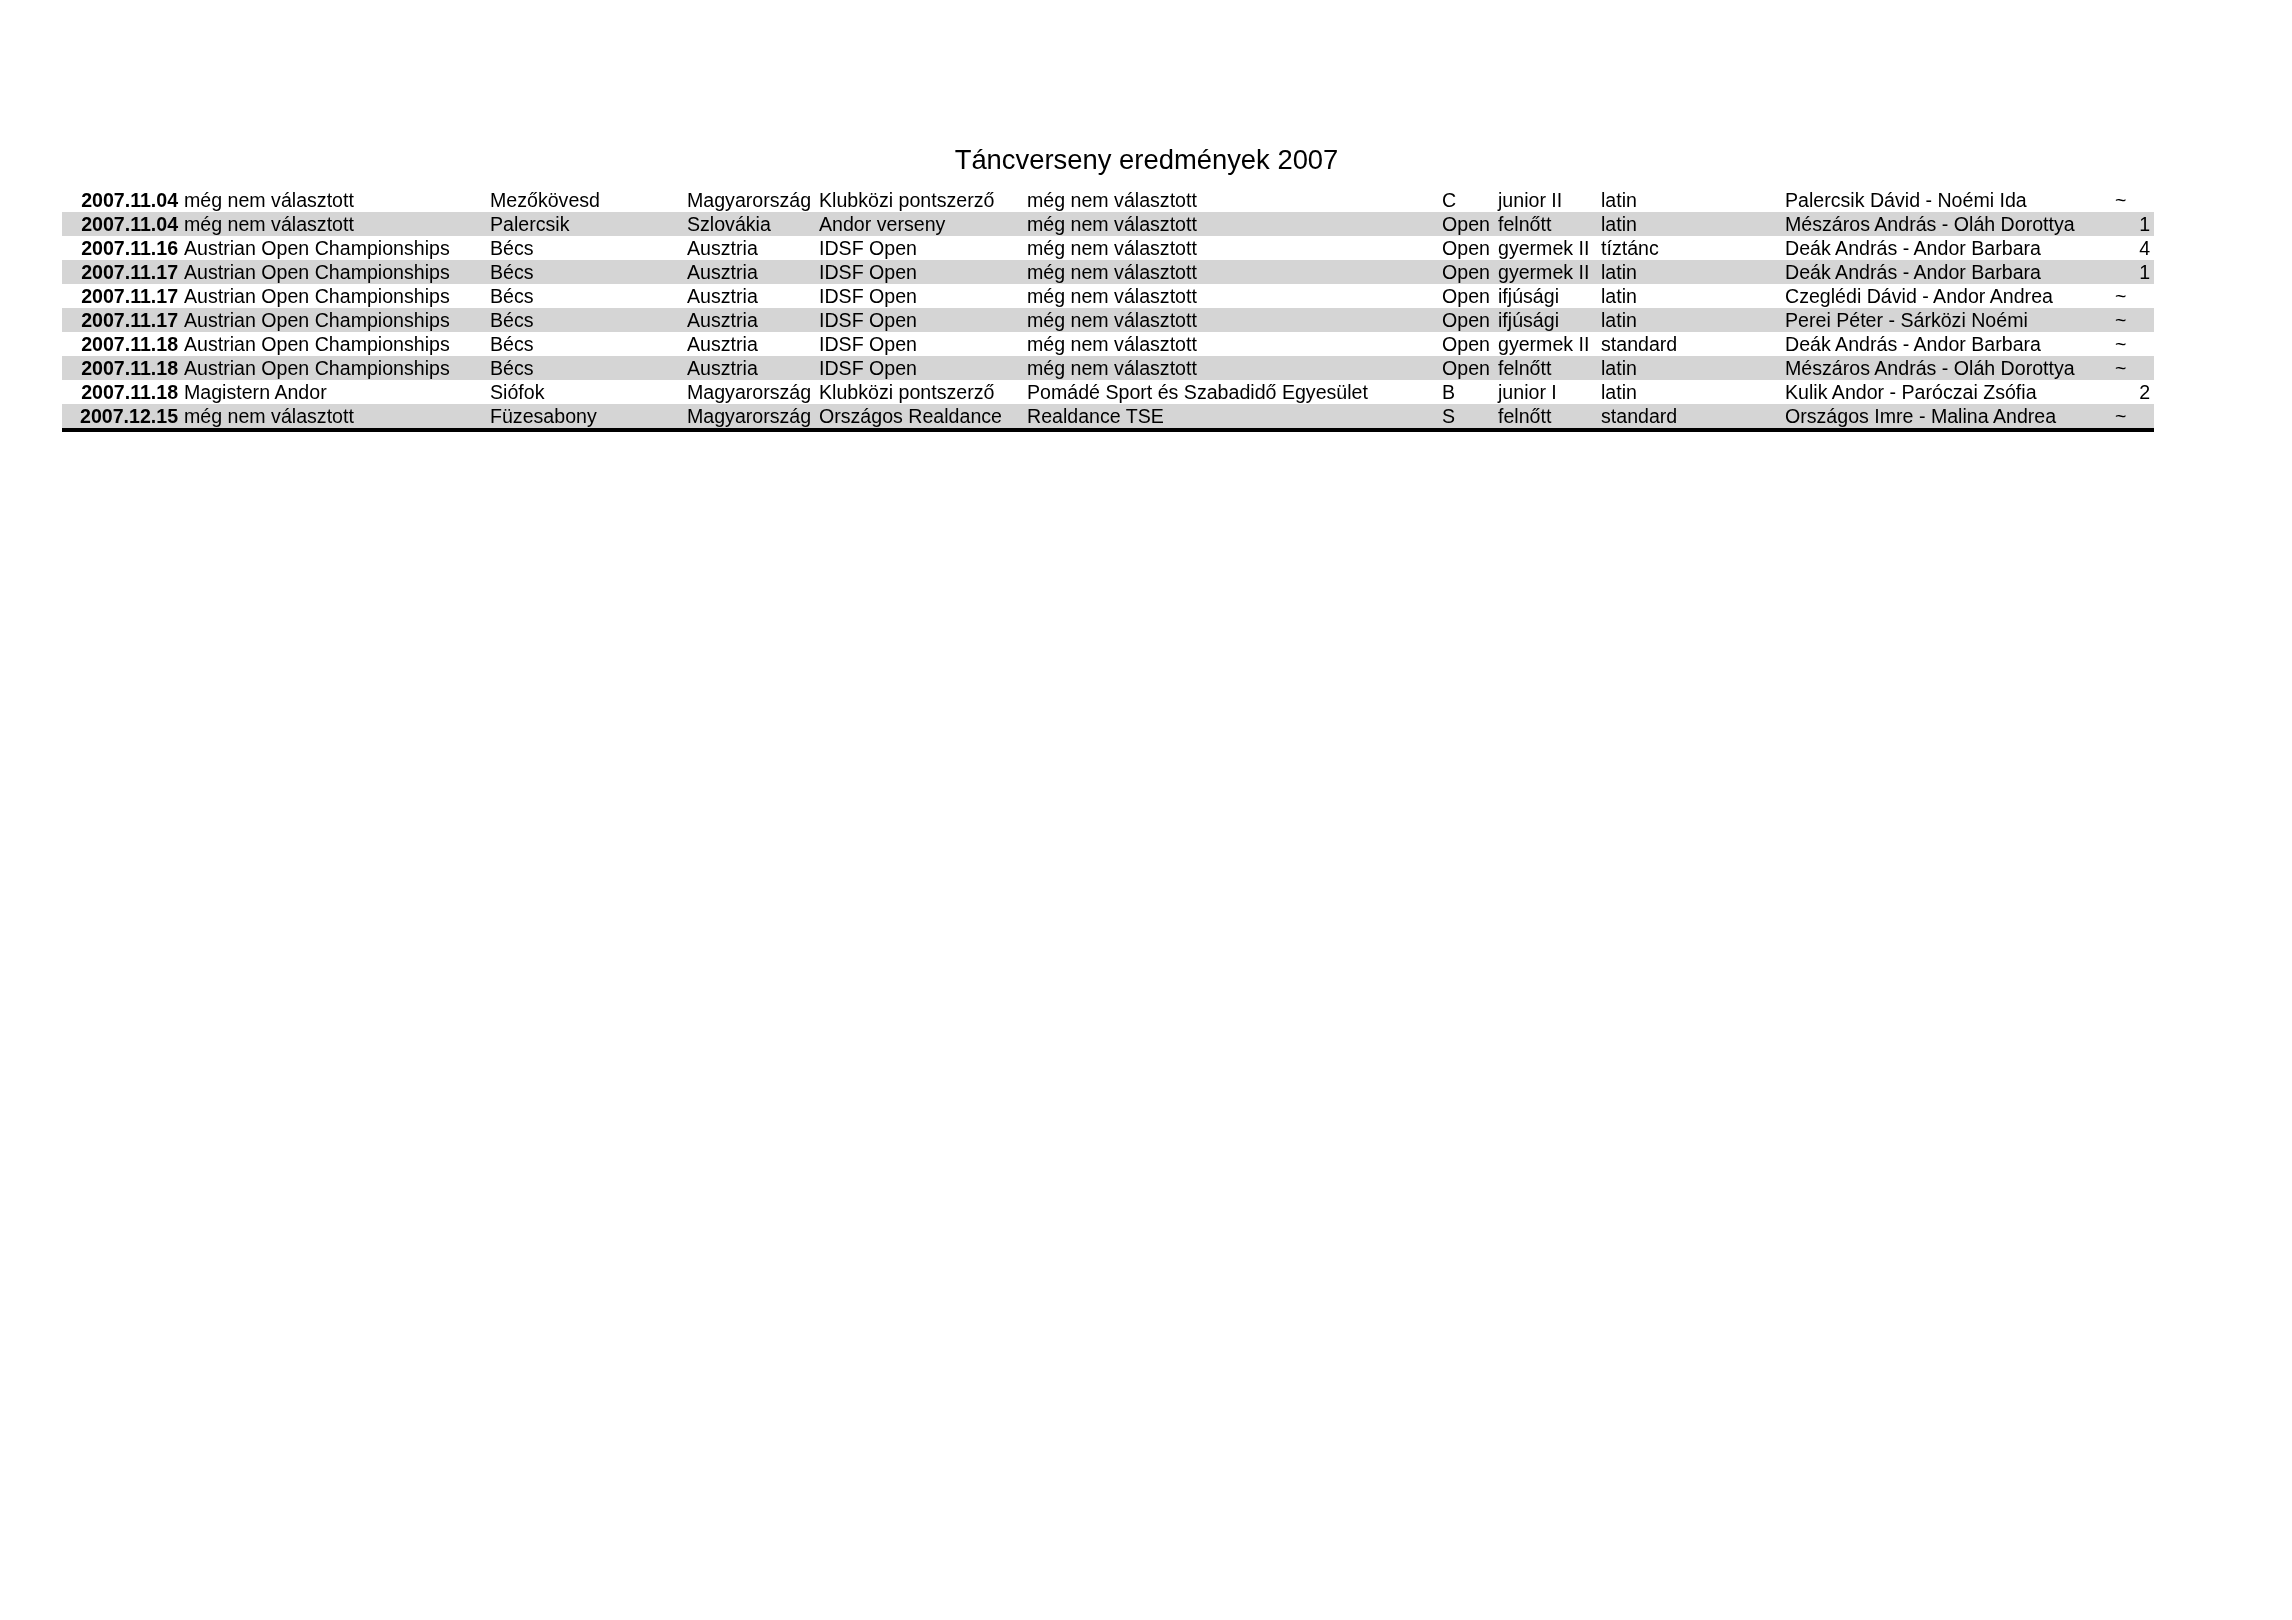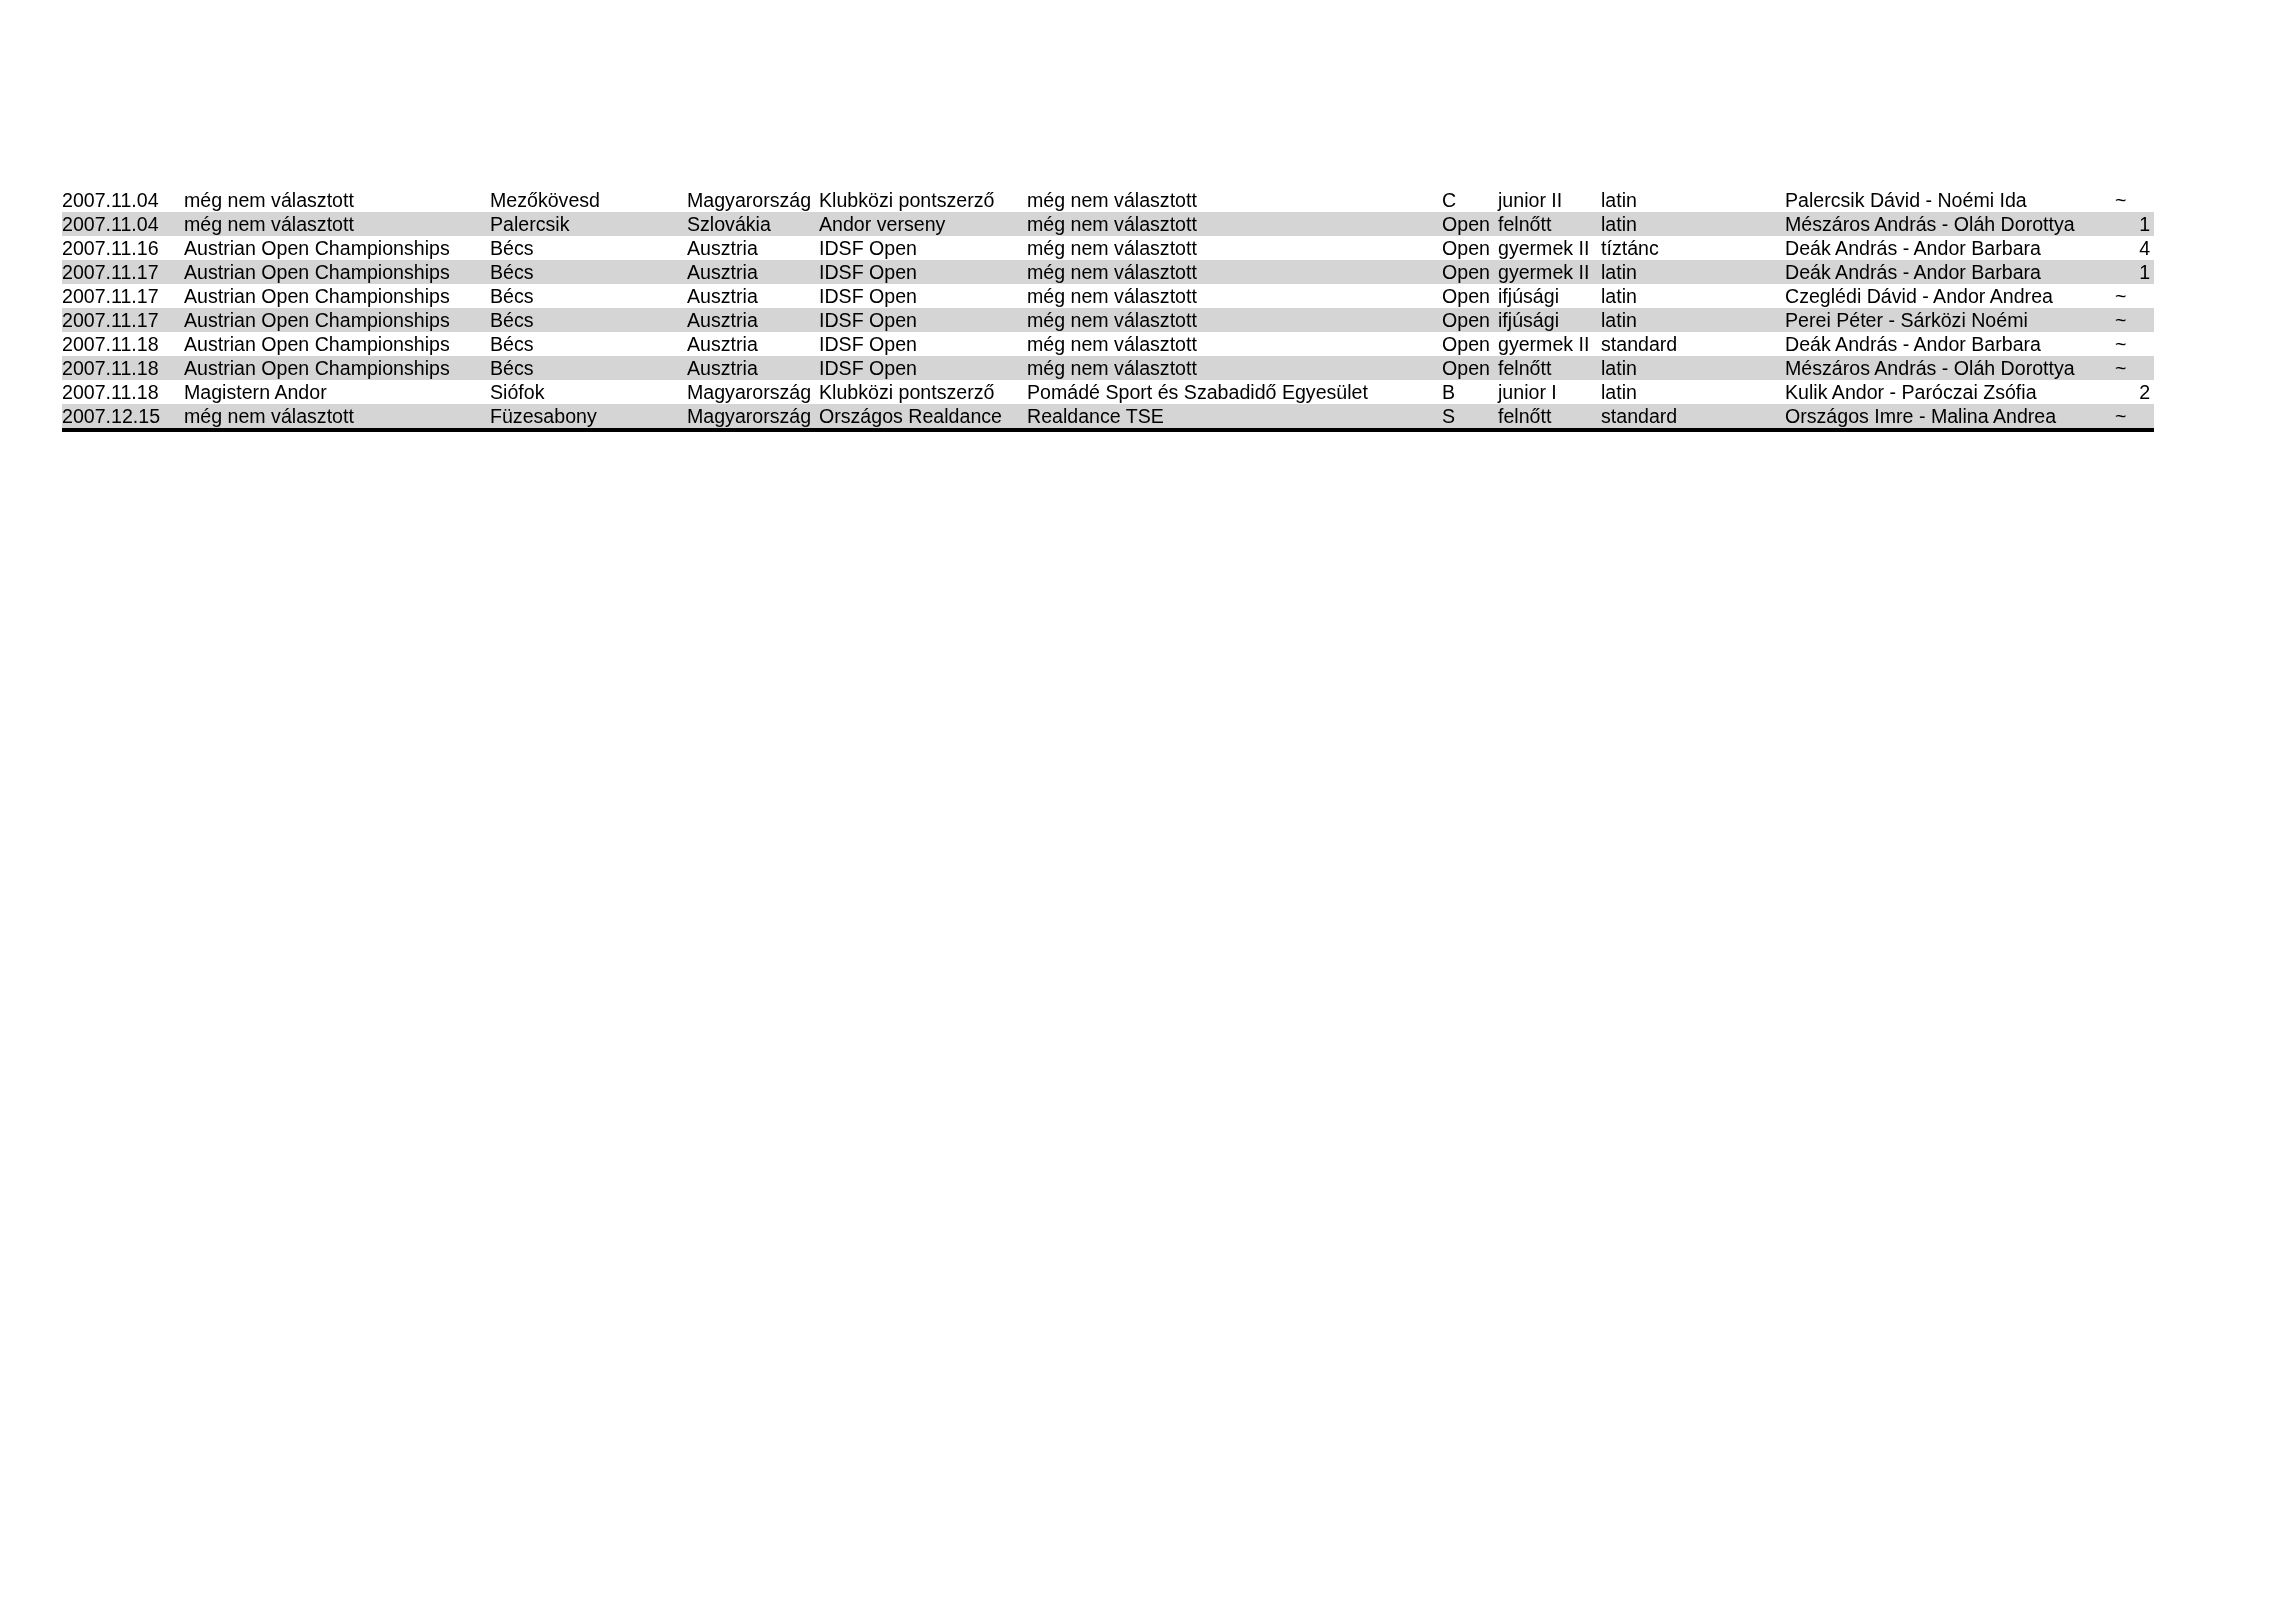--- a/index.html
+++ b/index.html
@@ -34,28 +34,29 @@
     display: grid;
     grid-template-columns: 120px 306px 197px 132px 208px 415px 56px 103px 184px 330px 41px;
     height: 24px;
     line-height: 24px;
     font-size: 19.6px;
     white-space: nowrap;
     background: #ffffff;
   }
   .trow.alt { background: var(--row-alt, #d5d5d5); }
   .cell { overflow: hidden; padding-left: 2px; }
-  .c-date { text-align: left; padding-right: 3.9px; padding-left: 0; }
+  .c-date { text-align: right; padding-right: 3.9px; padding-left: 0; font-weight: bold; }
   .c-result.num { text-align: right; padding-right: 3.9px; padding-left: 0; }
 </style>
 </head>
 <body>
 
 <div class="page">
 
+  <div class="title">Táncverseny eredmények 2007</div>
 
   <div class="results-table">
 
       <div class="trow">
         <div class="cell c-date">2007.11.04</div>
         <div class="cell c-event">még nem választott</div>
         <div class="cell c-city">Mezőkövesd</div>
         <div class="cell c-country">Magyarország</div>
         <div class="cell c-type">Klubközi pontszerző</div>
         <div class="cell c-organizer">még nem választott</div>

